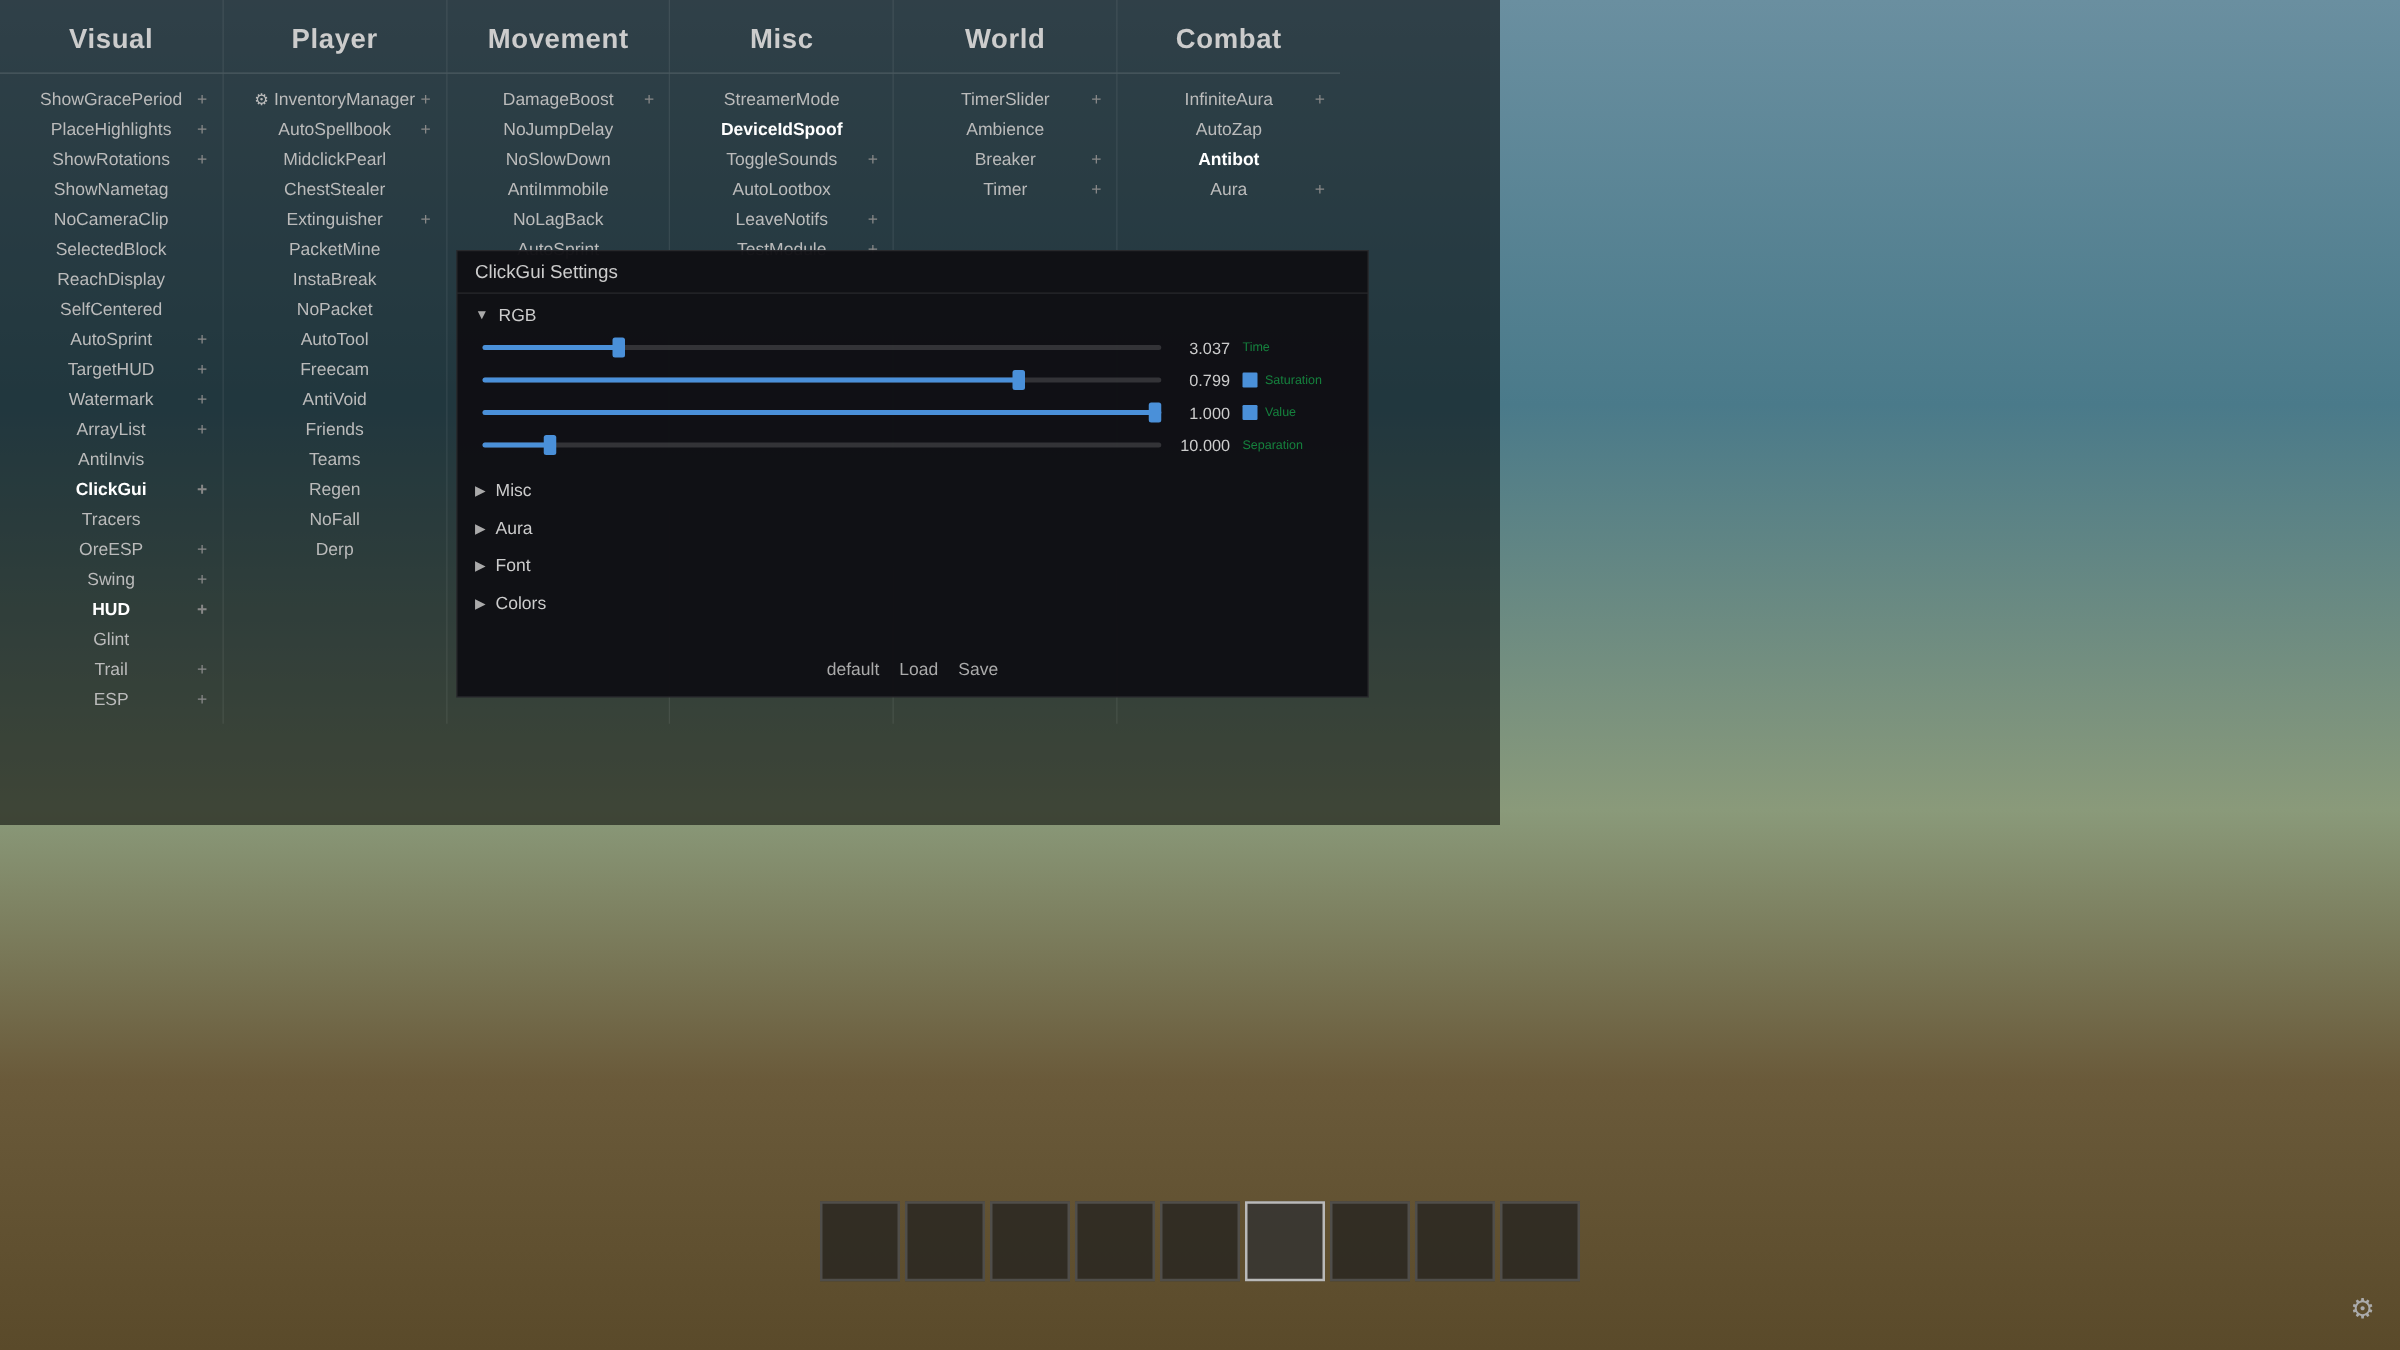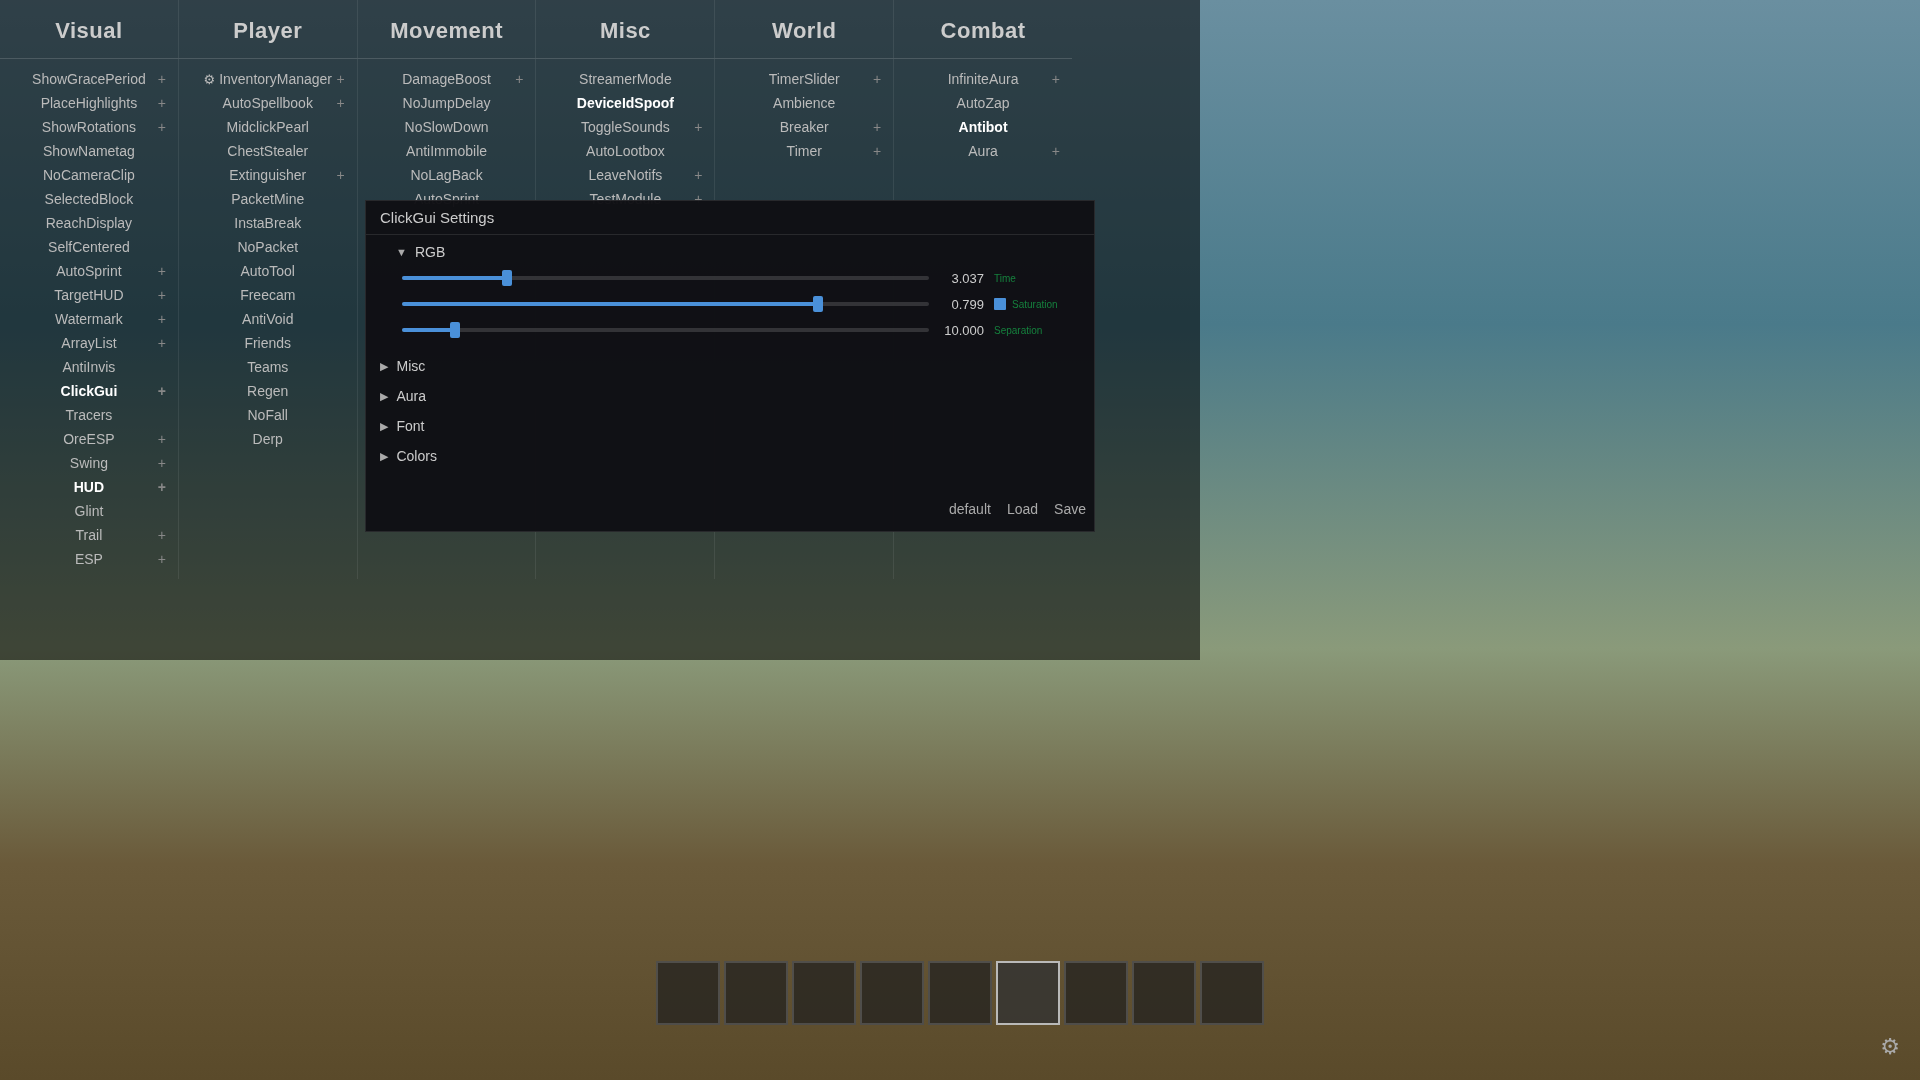--- a/index.html
+++ b/index.html
@@ -142,21 +142,21 @@
     .section-header .arrow {
       margin-right: 8px;
       font-size: 11px;
       color: #aaa;
     }
     .arrow.down::before { content: '▼'; }
     .arrow.right::before { content: '▶'; }
 
     
     .rgb-section {
-      padding: 4px 0 8px 16px;
+      padding: 4px 0 8px 0;
     }
 
     .slider-row {
       display: flex;
       align-items: center;
       padding: 4px 20px;
       gap: 10px;
     }
 
     .slider-container {
@@ -211,21 +211,21 @@
     .color-square {
       width: 12px;
       height: 12px;
       border-radius: 1px;
       display: inline-block;
     }
 
     
     .settings-footer {
       display: flex;
-      justify-content: flex-end;
+      justify-content: center;
       padding: 10px 8px 4px;
       gap: 16px;
       margin-top: 20px;
     }
 
     .footer-btn {
       color: #aaa;
       font-size: 14px;
       cursor: pointer;
       background: none;
@@ -532,20 +532,33 @@
           <div class="slider-thumb" style="left: calc(79% - 5px); background: #4a90d9;"></div>
         </div>
       </div>
       <div class="slider-value">0.799</div>
       <div class="slider-label">
         <span class="color-square" style="background: #4a90d9;"></span>
         <span>Saturation</span>
       </div>
     </div>
 
+    <div class="slider-row">
+      <div class="slider-container">
+        <div class="slider-track">
+          <div class="slider-fill" style="width: 100%;"></div>
+          <div class="slider-thumb" style="left: calc(100% - 10px); background: #4a90d9;"></div>
+        </div>
+      </div>
+      <div class="slider-value">1.000</div>
+      <div class="slider-label">
+        <span class="color-square" style="background: #4a90d9;"></span>
+        <span>Value</span>
+      </div>
+    </div>
 
     <div class="slider-row">
       <div class="slider-container">
         <div class="slider-track">
           <div class="slider-fill" style="width: 10%;"></div>
           <div class="slider-thumb" style="left: calc(10% - 5px);"></div>
         </div>
       </div>
       <div class="slider-value">10.000</div>
       <div class="slider-label">

